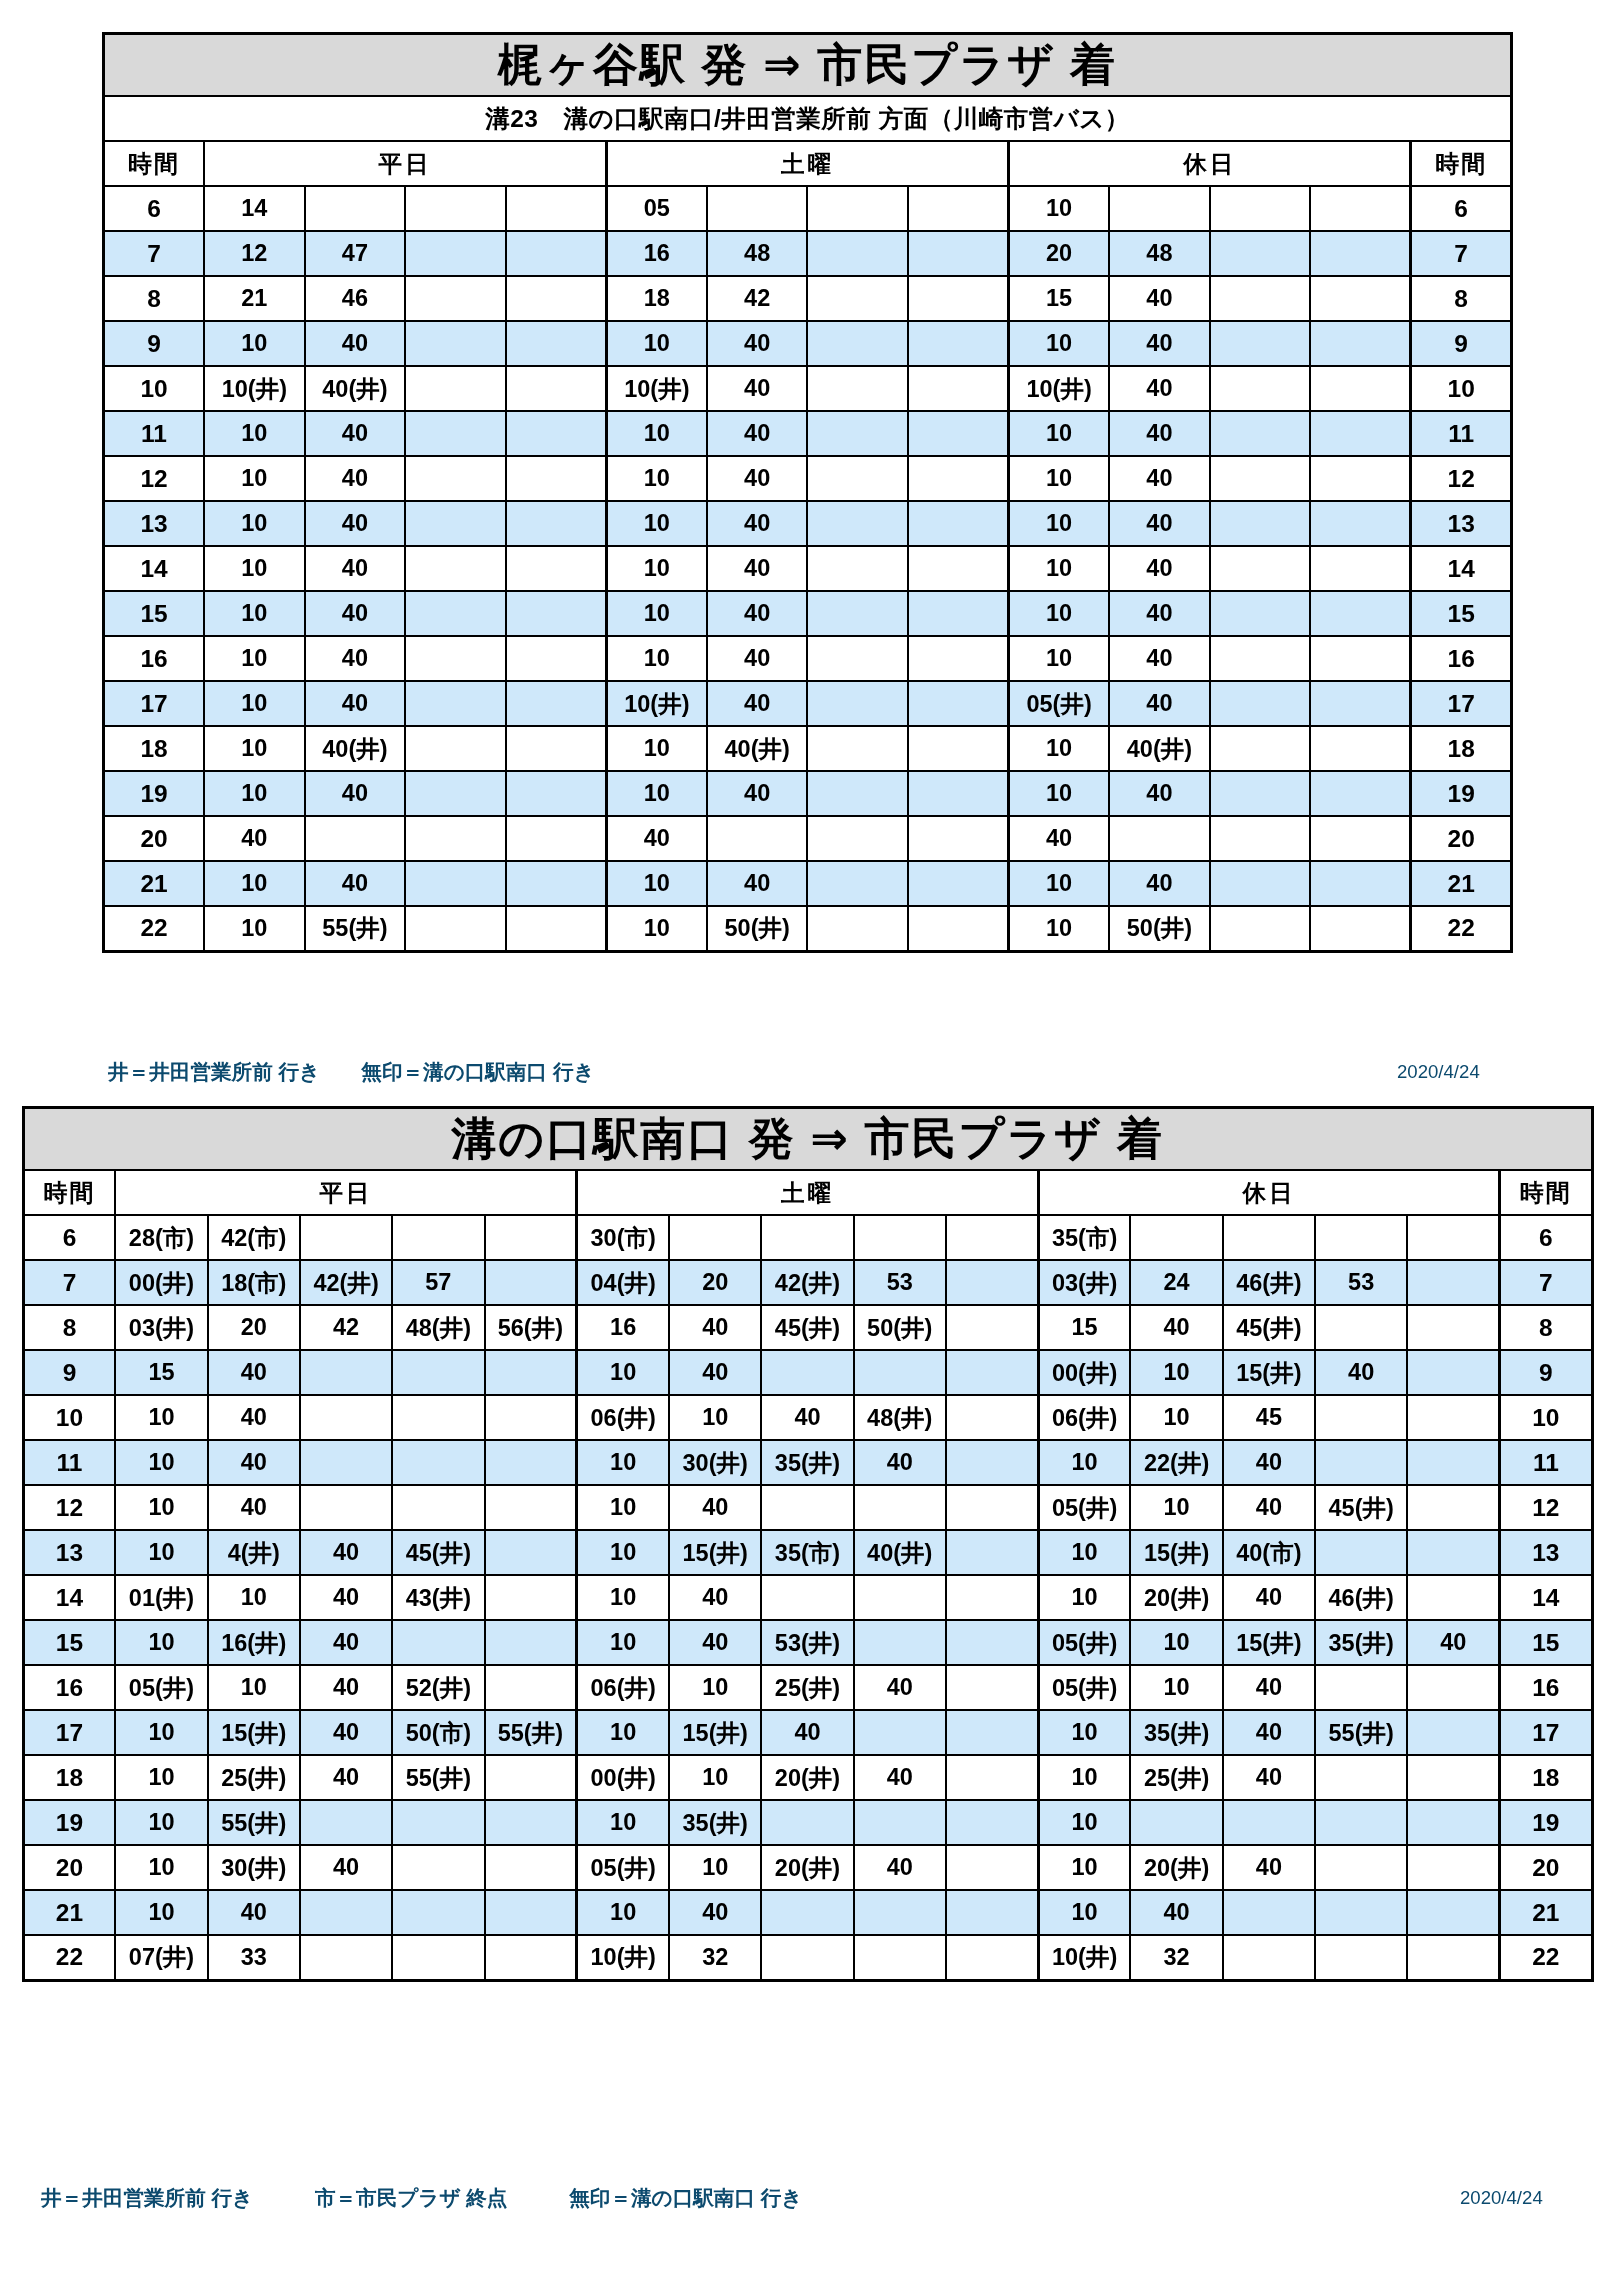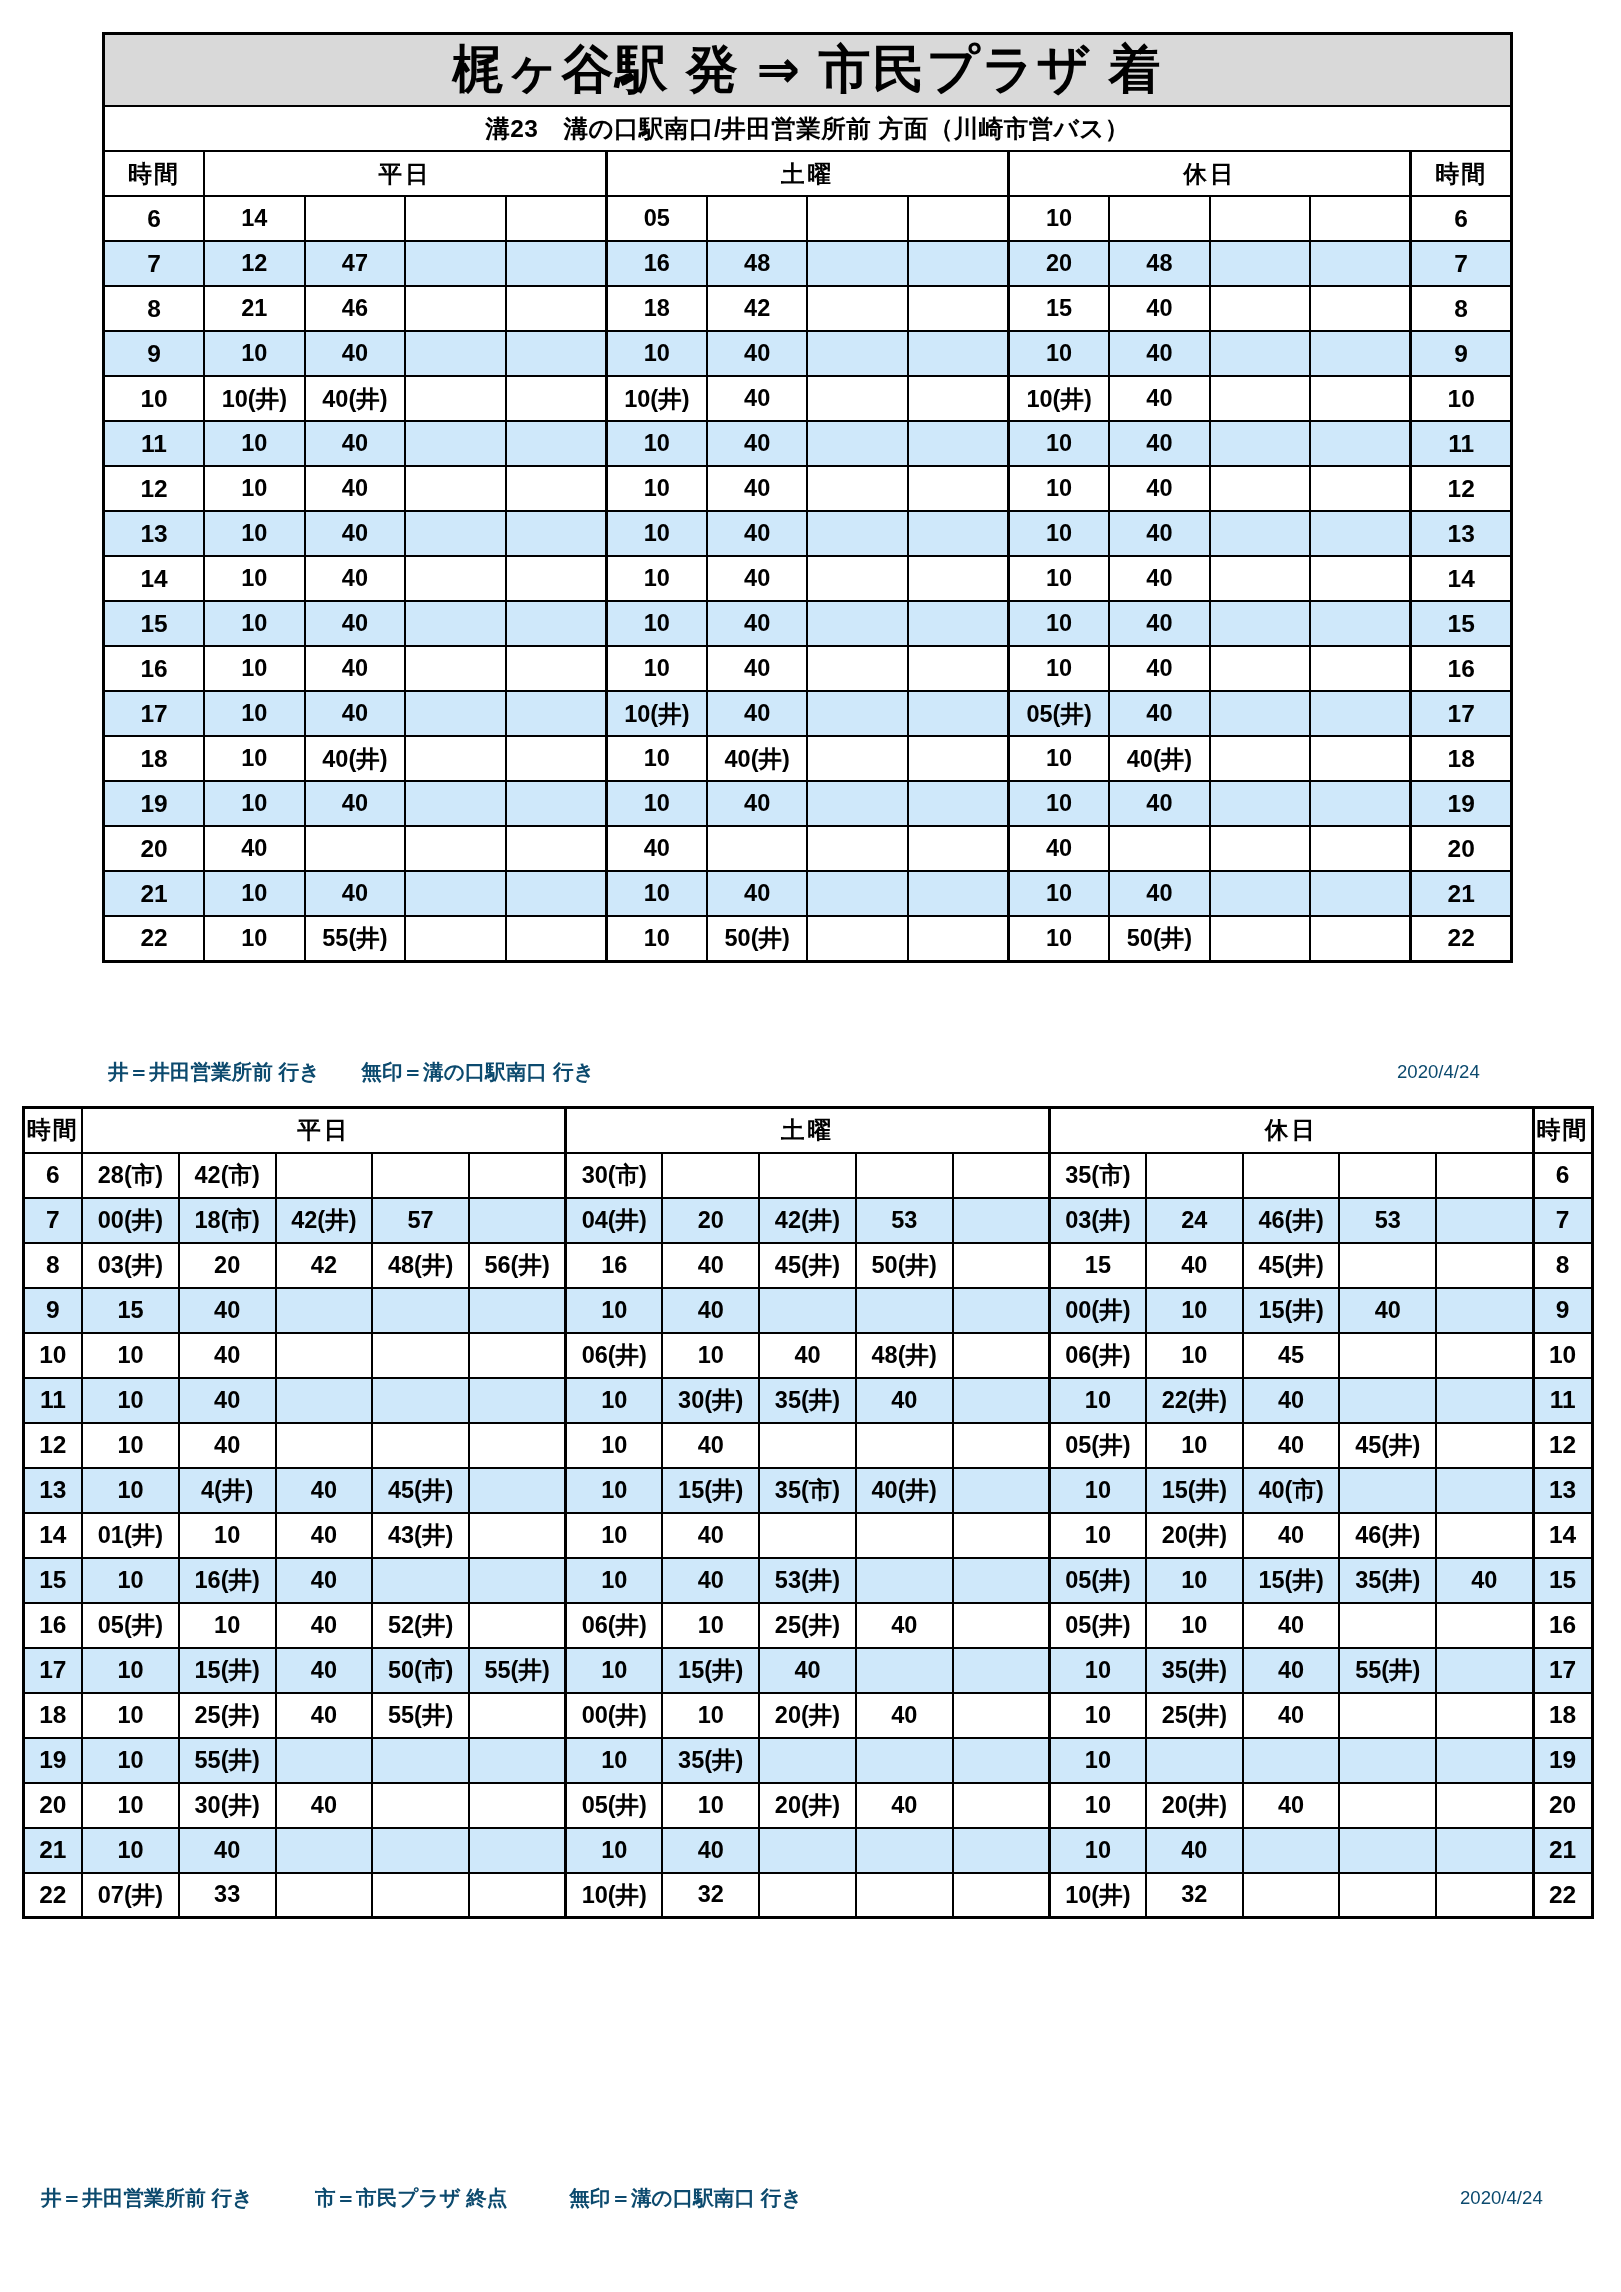--- a/index.html
+++ b/index.html
@@ -34,21 +34,21 @@
     vertical-align: middle;
     font-weight: bold;
     color: #000;
     background: #ffffff;
     padding: 0;
   }
 
   
   .title-cell {
     background: #d9d9d9 !important;
-    font-size: 52px;
+    font-size: 45px;
     height: 76px;
     letter-spacing: 2px;
     border-bottom: 2.9px solid #000 !important;
   }
   .subtitle-cell {
     font-size: 24.5px;
     height: 53px;
     font-weight: bold;
     letter-spacing: 0.5px;
   }
@@ -387,20 +387,23 @@
         </tbody>
     </table>
   </div>
   <div class="footnote" id="fn-top">井＝井田営業所前 行き　　無印＝溝の口駅南口 行き</div>
   <div class="footnote" id="fn-top-d">2020/4/24</div>
 
   <div class="block" id="block-bot">
     <table class="tt">
       <tbody>
         <tr>
+          <td class="title-cell" colspan="17">溝の口駅南口 発 ⇒ 市民プラザ 着</td>
+        </tr>
+        <tr>
           <td class="hdr-cell hdr-hour" style="width:59px">時間</td>
           <td class="hdr-cell grp-end" colspan="5">平日</td>
           <td class="hdr-cell grp-end" colspan="5">土曜</td>
           <td class="hdr-cell grp-end" colspan="5">休日</td>
           <td class="hdr-cell hdr-hour" style="width:59px">時間</td>
         </tr>
       </tbody>
       <tbody id="bot-body">
           <tr class="r-odd">
             <td class="hour">6</td>

